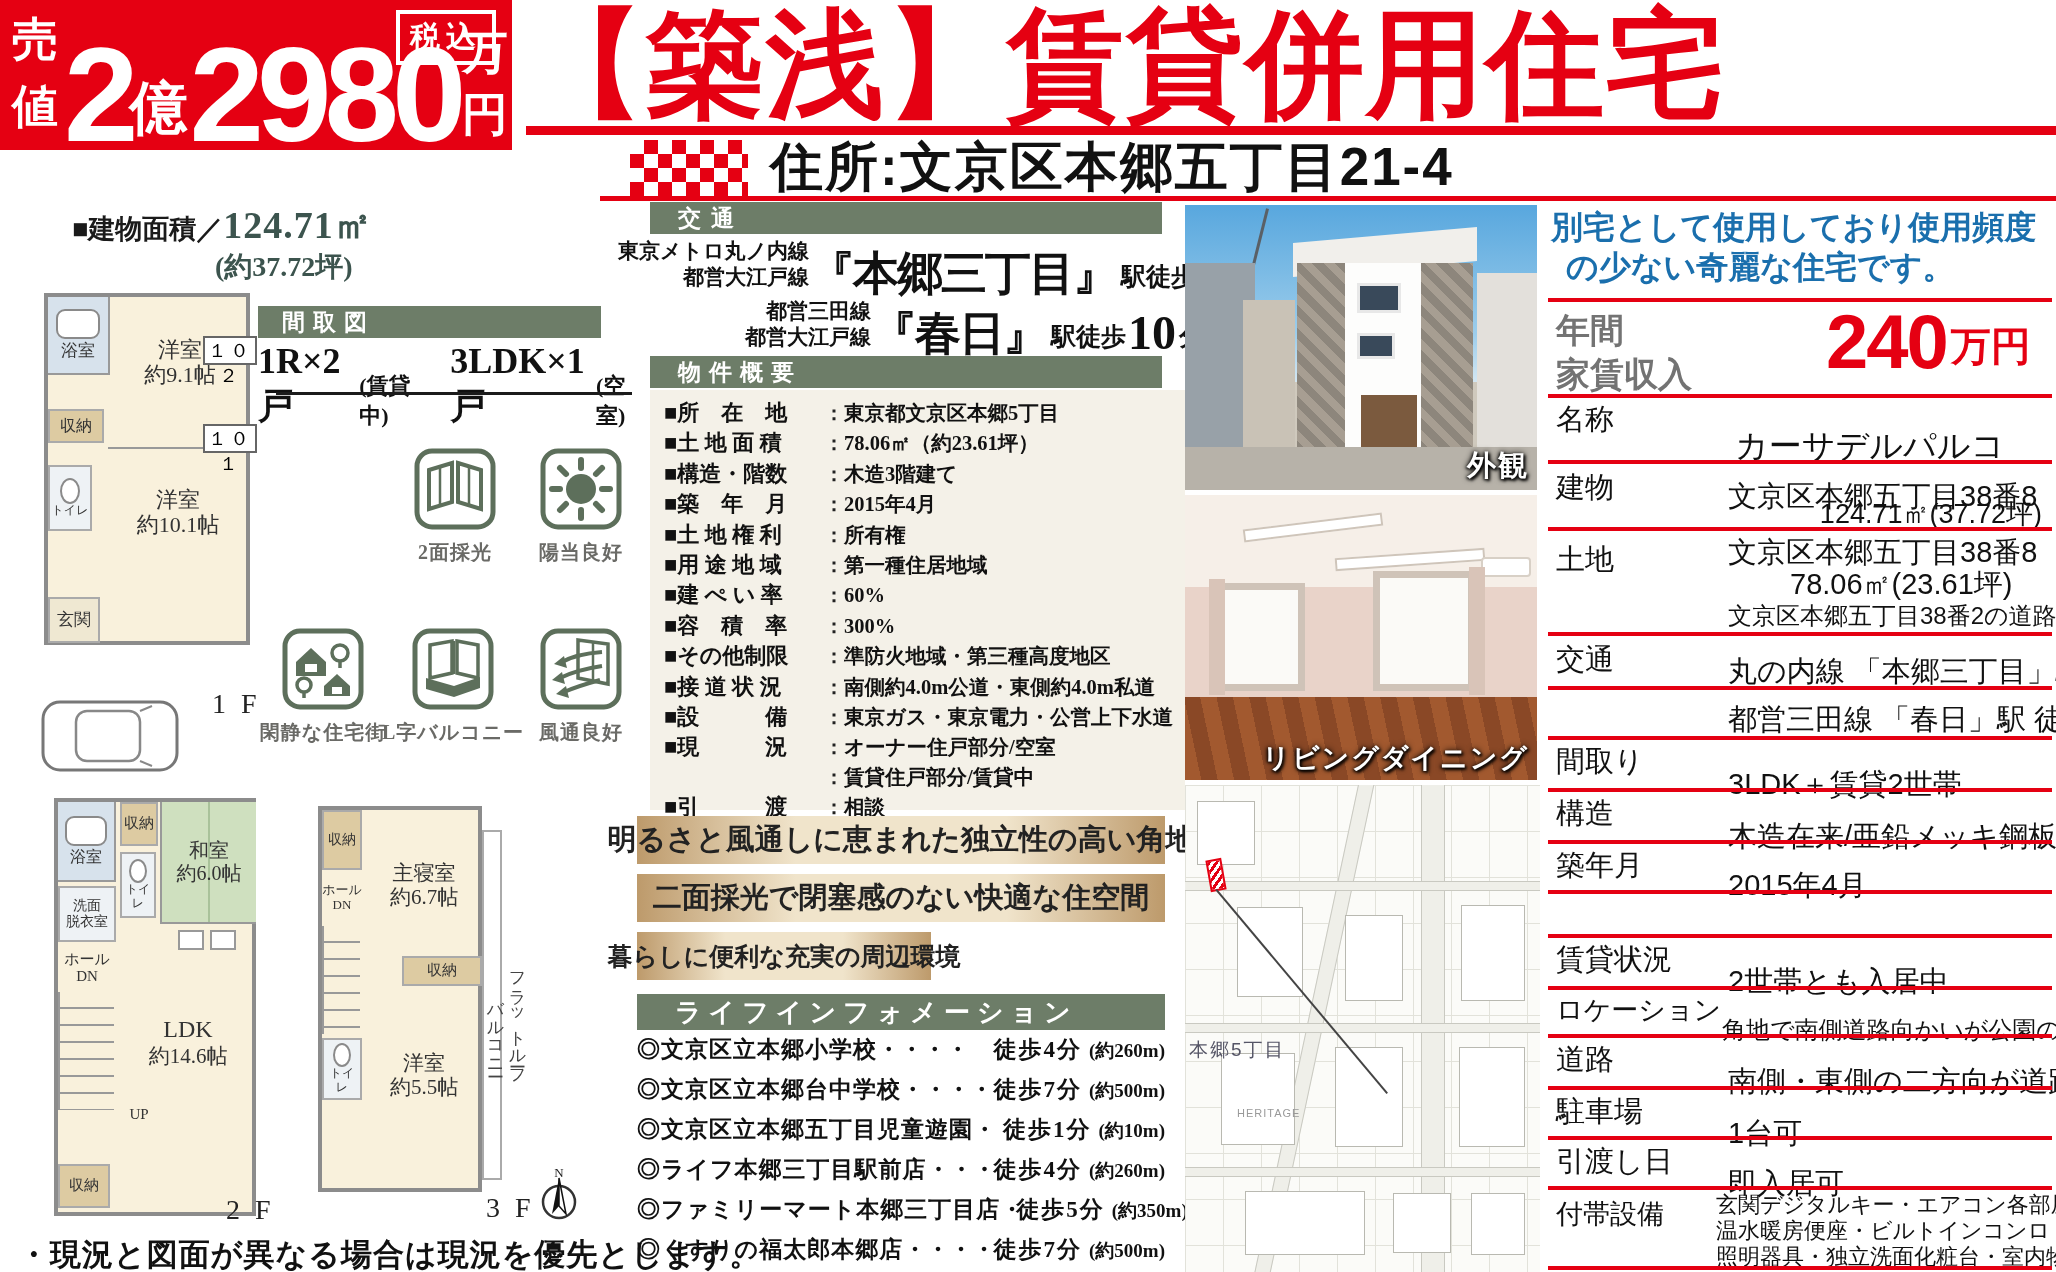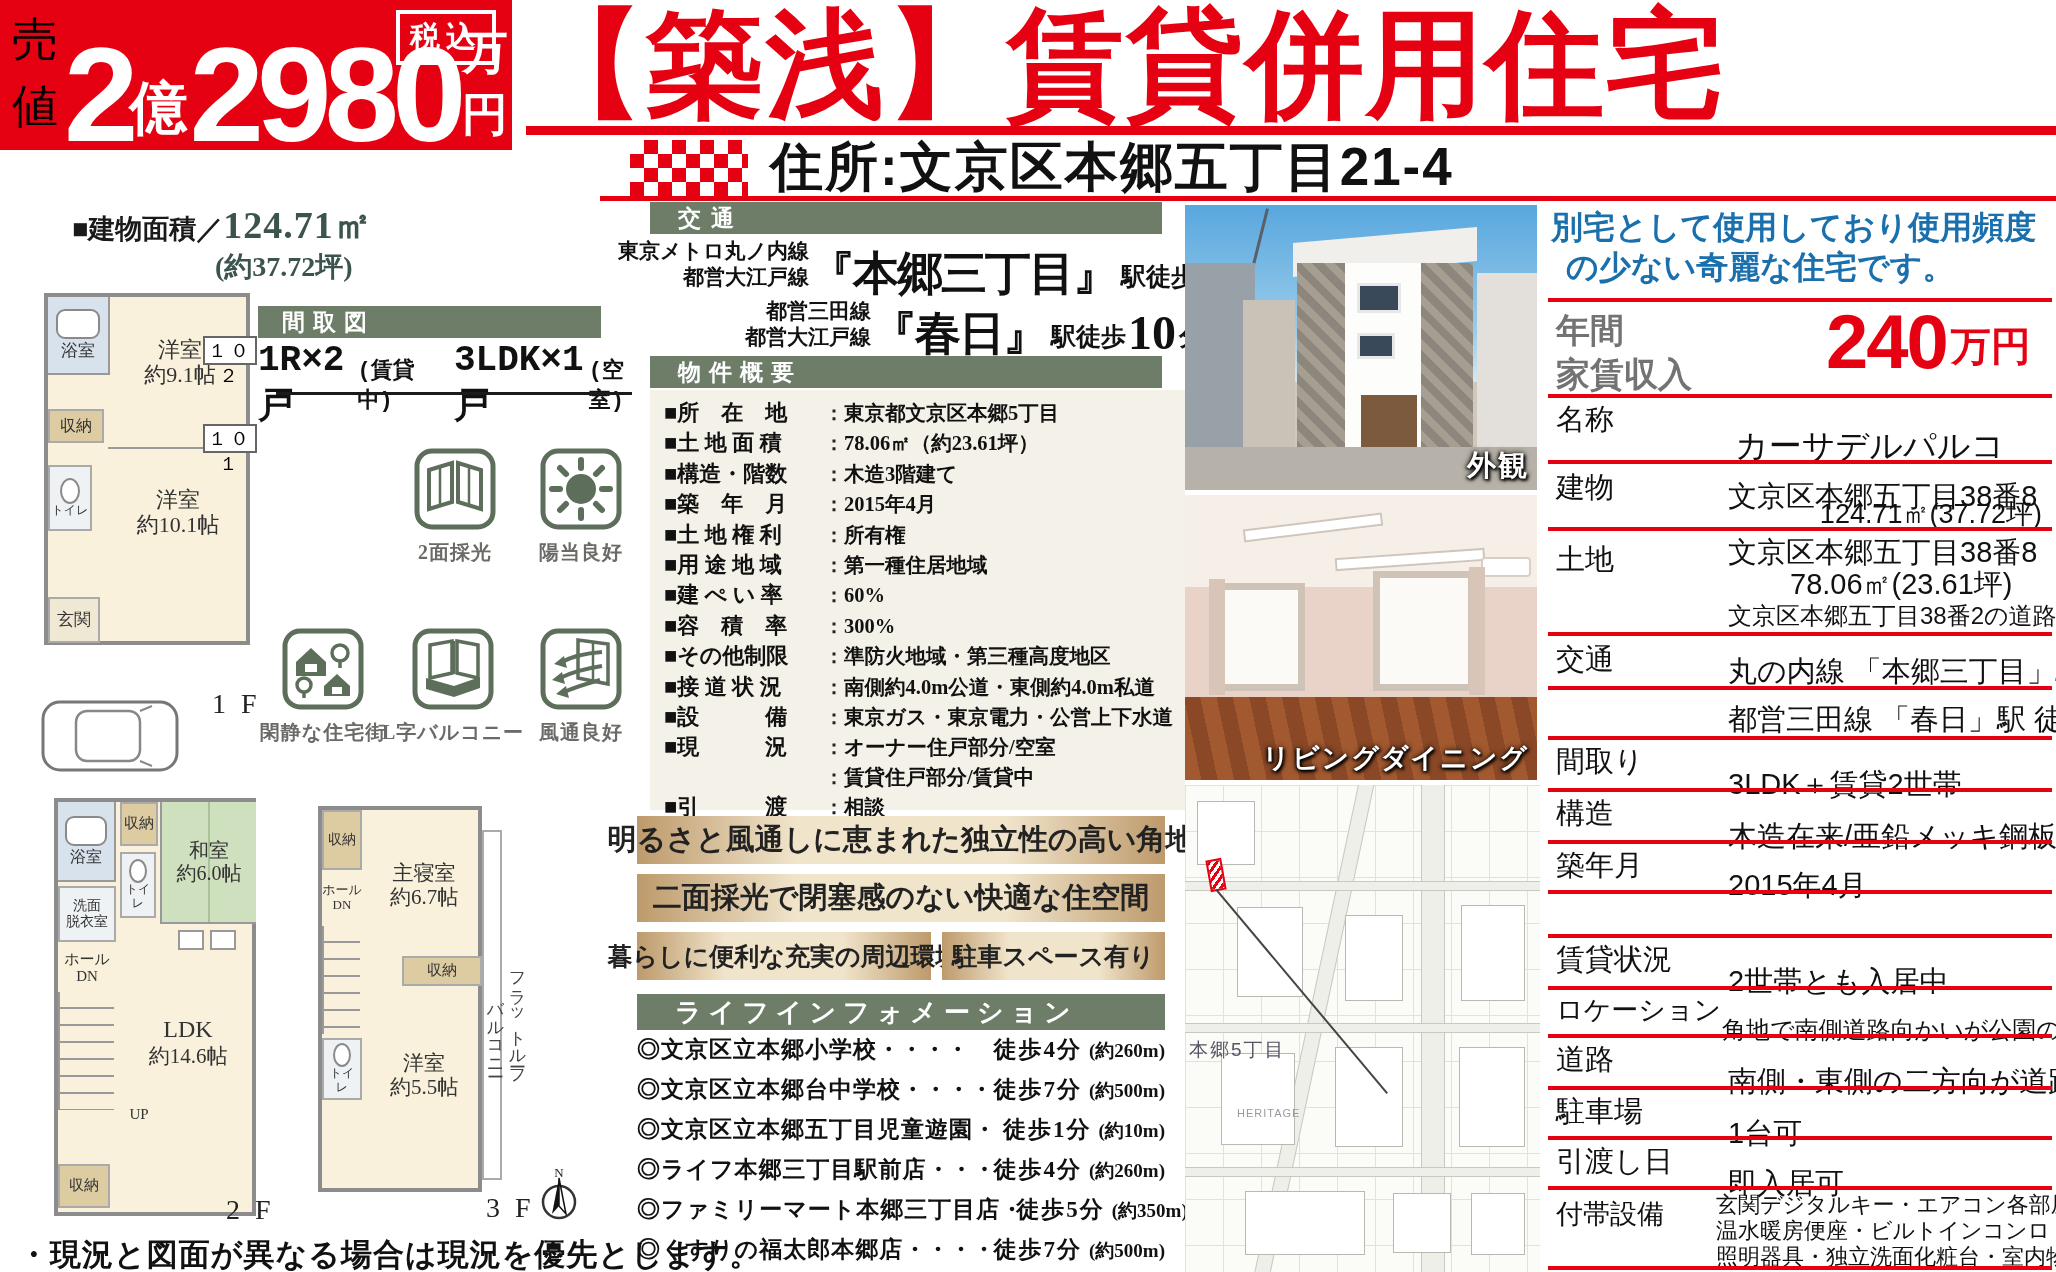--- a/index.html
+++ b/index.html
@@ -4,42 +4,42 @@
 <style>
   *{margin:0;padding:0;box-sizing:border-box}
   body{background:#fff;font-family:"Liberation Sans",sans-serif}
   #page{position:relative;width:2056px;height:1272px;background:#fff;overflow:hidden}
   .abs{position:absolute}
   .t{position:absolute;white-space:nowrap}
   .serif{font-family:"Liberation Serif",serif}
 
   
   .price-banner{left:0;top:0;width:512px;height:150px;background:#e50012}
-  .sell-label{left:12px;top:6px;width:54px;font-size:46px;line-height:1.45;font-weight:400;color:#000000}
+  .sell-label{left:12px;top:6px;width:54px;font-size:46px;line-height:1.45;font-weight:700;color:#ffffff}
   .price-row{left:64px;bottom:-6px;display:flex;align-items:flex-end;color:#fff;font-weight:800}
   .pnum{font-size:134px;line-height:.92;letter-spacing:-7px}
   .punit-oku{font-size:58px;margin:0 2px 8px -2px}
   .punit-man{font-size:46px;margin:0 0 10px 2px}
   .tax{left:396px;top:10px;border:4px solid #fff;color:#fff;font-size:30px;font-weight:700;padding:3px 10px;letter-spacing:6px}
   .main-title{left:526px;top:-14px;font-size:118px;font-weight:800;color:#e50012;letter-spacing:2px}
   .title-rule{left:526px;top:126px;width:1530px;height:9px;background:#e50012}
   .checker{left:630px;top:140px;width:118px;height:56px;background:repeating-conic-gradient(#e50012 0% 25%,#fff 0% 50%) 0 0/28px 28px}
   .address{left:770px;top:132px;font-size:53px;font-weight:600;color:#111;letter-spacing:2px}
   .addr-rule{left:600px;top:196px;width:1456px;height:5px;background:#e50012}
 
   
   .area-label{font-family:"Liberation Serif",serif;font-weight:700;font-size:27px;color:#1a1a1a}
   .area-value{font-family:"Liberation Serif",serif;font-weight:700;font-size:38px;color:#3c544e;letter-spacing:1px}
   .area-tsubo{font-family:"Liberation Serif",serif;font-weight:700;font-size:28px;color:#3c544e}
   .plan{position:absolute;border:4px solid #8c8c8c;background:#f9f1dc}
   .rm{position:absolute;display:flex;flex-direction:column;align-items:center;justify-content:center;text-align:center;font-family:"Liberation Serif",serif;color:#333;line-height:1.15}
   .roomtag{position:absolute;border:2px solid #666;background:#fff;font-family:"Liberation Serif",serif;font-size:19px;letter-spacing:3px;text-align:center;line-height:25px;width:54px;height:29px}
   .floorlab{font-family:"Liberation Serif",serif;font-size:28px;color:#222;letter-spacing:4px}
   .gbar{position:absolute;background:#6d7d68;color:#fff;font-weight:700;display:flex;align-items:center}
-  .units-row{left:258px;top:340px;width:388px;display:flex;align-items:center;justify-content:center;font-family:Liberation Mono, monospace;font-weight:700;color:#111}
+  .units-row{left:258px;top:340px;width:388px;display:flex;align-items:flex-end;justify-content:center;font-family:Liberation Serif, serif;font-weight:700;color:#111}
   .unit-big{font-size:36px}
   .unit-small{font-size:22px}
   .units-rule{left:276px;top:392px;width:356px;height:3px;background:#1b1b1b}
   .icon-cell{position:absolute;width:110px;display:flex;flex-direction:column;align-items:center}
   .icon-cell .lbl{margin-top:5px;font-family:"Liberation Serif",serif;font-weight:700;font-size:20px;color:#6a6a66;letter-spacing:1px;white-space:nowrap}
   .note{font-family:"Liberation Serif",serif;font-weight:700;font-size:31px;color:#111;letter-spacing:1px}
   .stairs{position:absolute;background:repeating-linear-gradient(180deg,#f9f1dc 0 15px,#999 15px 17px);border-left:2px solid #999}
 
   
   .st-row{position:absolute;display:flex;align-items:flex-end;white-space:nowrap;font-family:"Liberation Serif",serif;color:#111}
@@ -405,21 +405,20 @@
     <div class="ovrow">
         <span class="ovlab">■引　　　渡</span>
         <span class="ovcol">：</span>
         <span class="ovval">相談</span>
       </div>
   </div>
 
   <div class="banner" style="left:637px;top:816px;width:528px;height:48px;font-size:29px">明るさと風通しに恵まれた独立性の高い角地</div>
   <div class="banner" style="left:637px;top:874px;width:528px;height:48px;font-size:29px">二面採光で閉塞感のない快適な住空間</div>
   <div class="banner" style="left:637px;top:932px;width:294px;height:48px;font-size:25px">暮らしに便利な充実の周辺環境</div>
-  <div class="banner" style="left:942px;top:932px;width:223px;height:48px;font-size:25px">駐車スペース有り</div>
 
   <div class="gbar" style="left:637px;top:994px;width:528px;height:36px;font-size:26px;letter-spacing:7px;padding-left:38px">ライフインフォメーション</div>
   <div class="abs life-list">
     <div class="life-row">
         <span class="life-name">◎文京区立本郷小学校</span>
         <span class="life-dots">・・・・</span>
         <span class="life-walk">徒歩4分</span>
         <span class="life-dist">(約260m)</span>
       </div>
     <div class="life-row">

